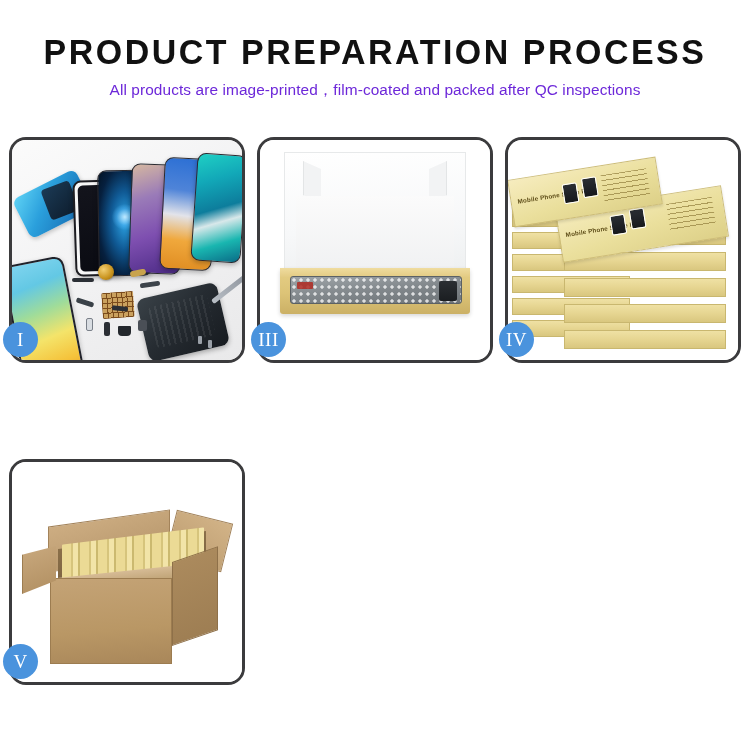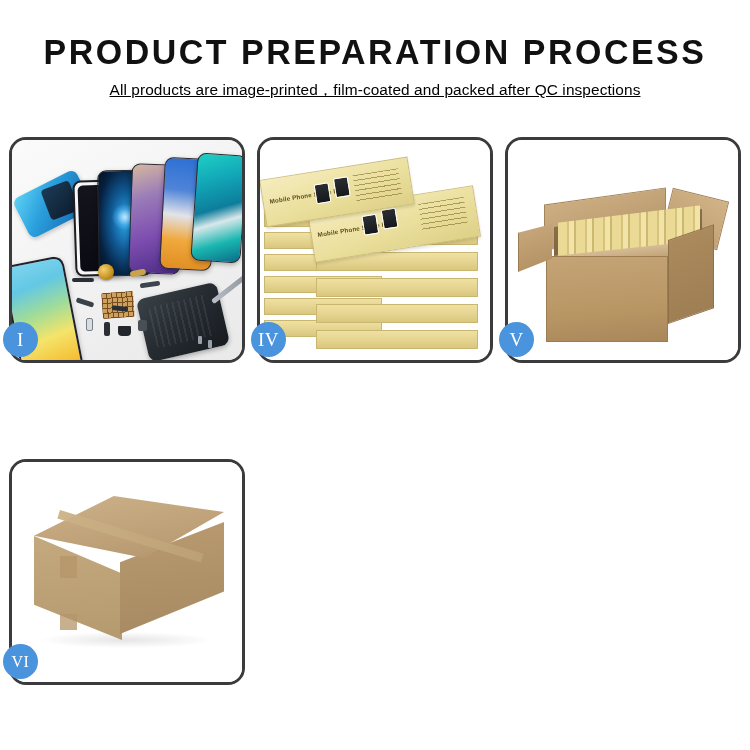--- a/index.html
+++ b/index.html
@@ -27,23 +27,22 @@
     transform: scaleX(0.97);
     white-space: nowrap;
   }
 
   .sub-title {
     margin-top: 10px;
     font-family: "Liberation Sans", sans-serif;
     font-size: 15.4px;
     font-weight: 400;
     letter-spacing: 0.1px;
-    color: #000000;
+    color: #6d28d9;
     white-space: nowrap;
-    text-decoration: underline;
   }
 
   
   .grid {
     position: absolute;
     top: 137px;
     left: 9px;
     width: 734px;
     display: grid;
     grid-template-columns: 236px 236px 236px;
@@ -427,20 +426,34 @@
       <div class="part pt7"></div>
       <div class="part pt8"></div>
       <div class="part pt9"></div>
       <div class="part pt10"></div>
       <div class="part pt11"></div>
     </div>
     <div class="badge">I</div>
   </div>
 
 
+  <div class="panel">
+    <div class="panel-inner p3">
+      <div class="lid3">
+        <div class="lid3-flapL"></div>
+        <div class="lid3-flapR"></div>
+      </div>
+      <div class="foam3"></div>
+      <div class="tray3">
+        <div class="tray3-lip"></div>
+        <div class="screen3"></div>
+      </div>
+    </div>
+    <div class="badge">III</div>
+  </div>
 
   <div class="panel">
     <div class="panel-inner p4">
       <div class="stack">
         <div class="ybox sL sL6"></div>
         <div class="ybox sL sL5"></div>
         <div class="ybox sL sL4"></div>
         <div class="ybox sL sL3"></div>
         <div class="ybox sL sL2"></div>
         <div class="ybox sL sL1"></div>
@@ -476,26 +489,14 @@
       <div class="carton-inner"></div>
       <div class="bars"></div>
       <div class="carton-rim"></div>
       <div class="carton-front"></div>
       <div class="carton-side"></div>
       <div class="flapL"></div>
     </div>
     <div class="badge">V</div>
   </div>
 
-  <div class="panel">
-    <div class="panel-inner p6">
-      <div class="seal-shadow"></div>
-      <div class="sealed-left"></div>
-      <div class="sealed-right"></div>
-      <div class="sealed-top"></div>
-      <div class="seal-tape"></div>
-      <div class="seal-tab1"></div>
-      <div class="seal-tab2"></div>
-    </div>
-    <div class="badge small-num">VI</div>
-  </div>
 
 </div>
 
 </body></html>

